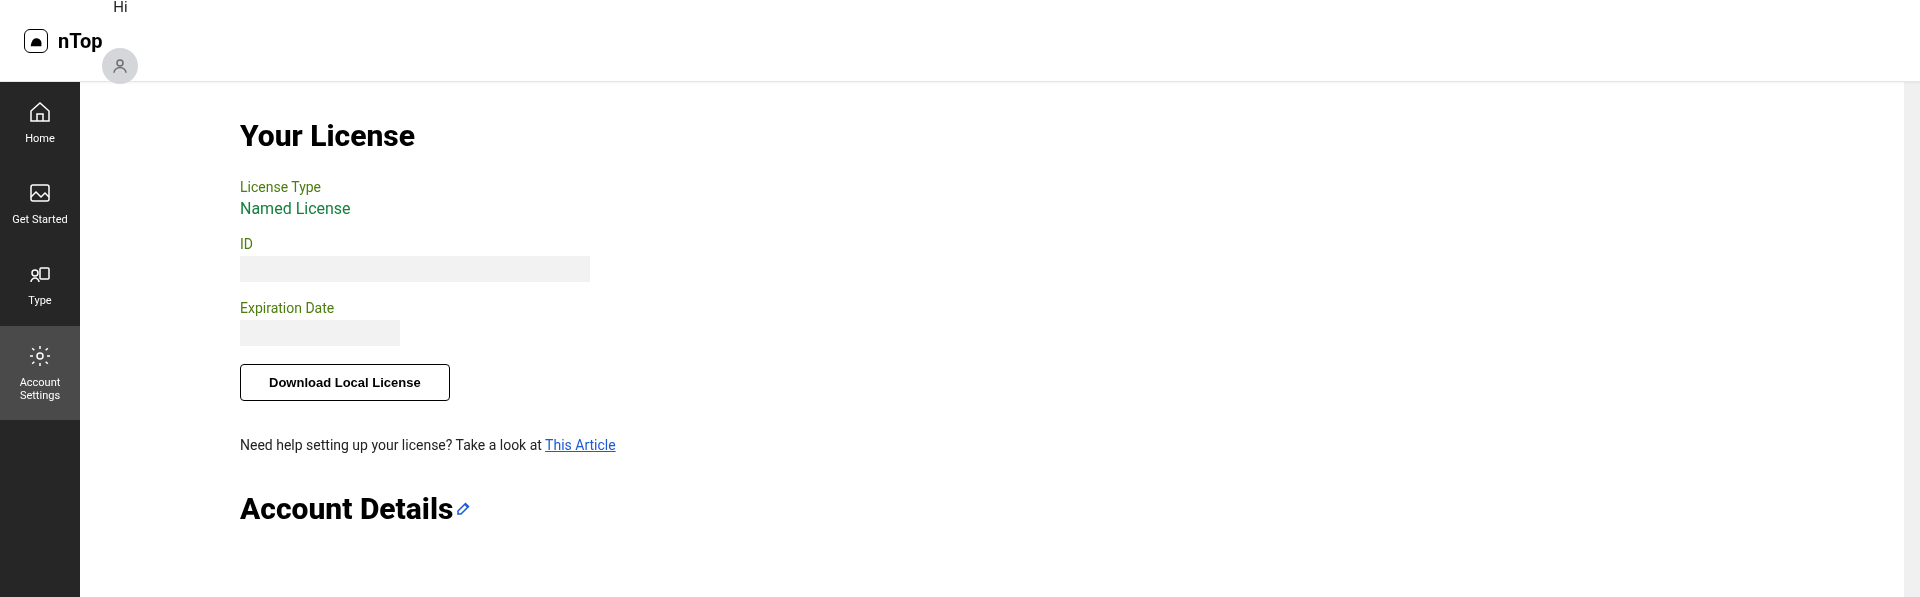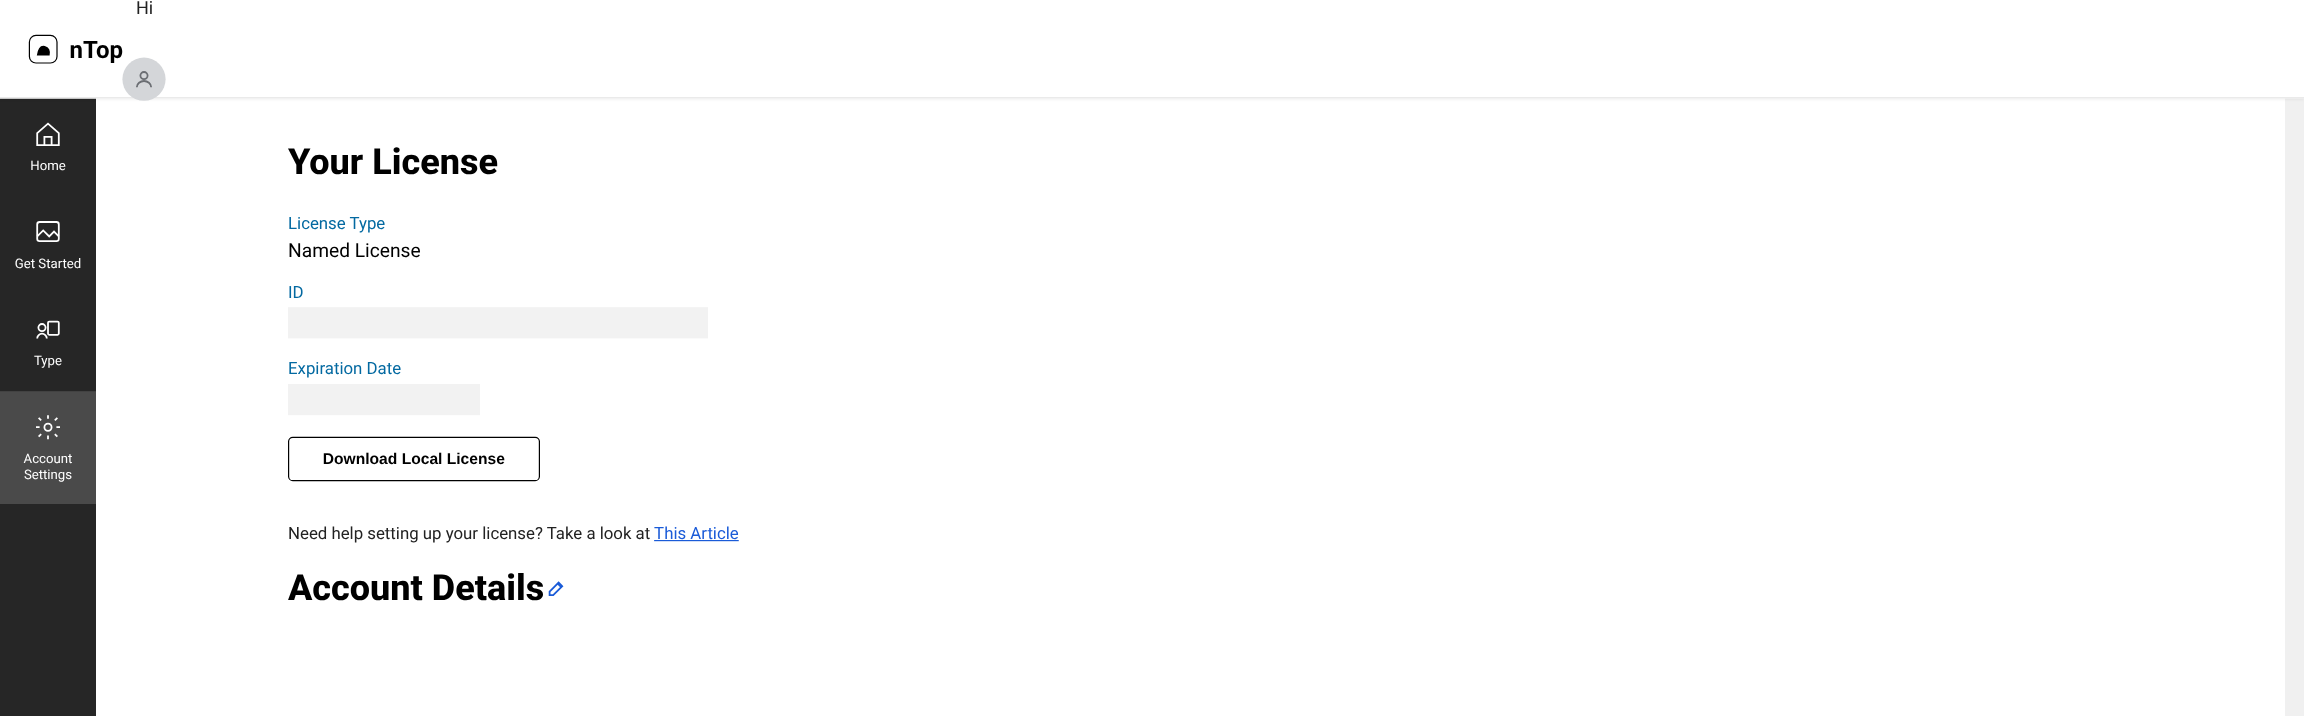--- a/index.html
+++ b/index.html
@@ -114,26 +114,26 @@
       background: #fff;
     }
     .page-title {
       font-size: 30px;
       font-weight: 800;
       color: #000;
       margin-bottom: 26px;
     }
     .field-label {
       font-size: 14px;
-      color: #0369a1;
+      color: #4d7c0f;
       margin-bottom: 4px;
     }
     .field-value {
       font-size: 16px;
-      color: #000000;
+      color: #15803d;
       margin-bottom: 18px;
     }
     .redacted {
       width: 350px;
       height: 26px;
       background: #f2f2f2;
       margin-top: 4px;
       margin-bottom: 18px;
     }
     .redacted.small {
@@ -148,21 +148,21 @@
       font-weight: 600;
       color: #000;
       border-radius: 4px;
       cursor: pointer;
       margin-top: 0;
       margin-bottom: 36px;
     }
     .help-text {
       font-size: 14px;
       color: #222;
-      margin-bottom: 20px;
+      margin-bottom: 38px;
     }
     .help-link {
       color: #1a5bd8;
       text-decoration: underline;
       cursor: pointer;
     }
     .section-title-row {
       display: flex;
       align-items: center;
       gap: 2px;

